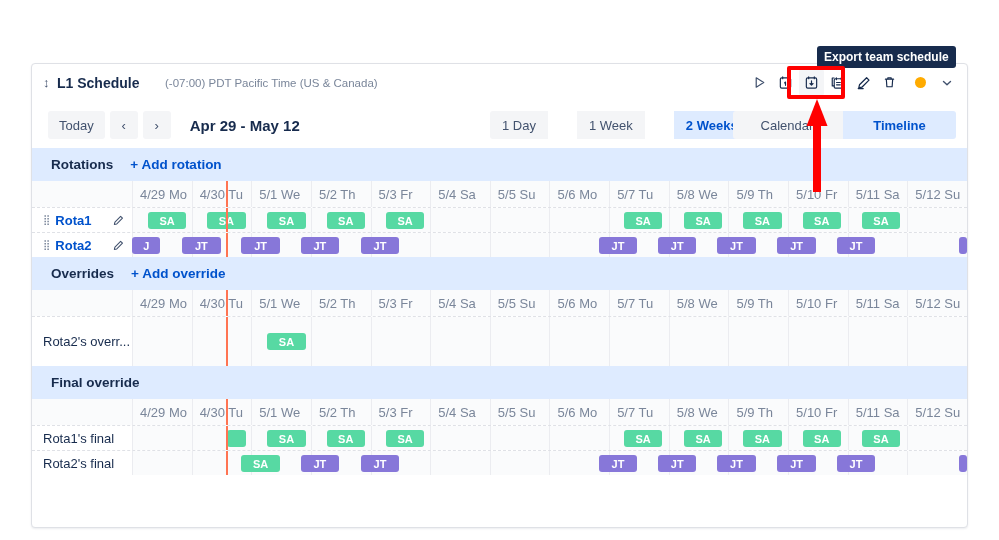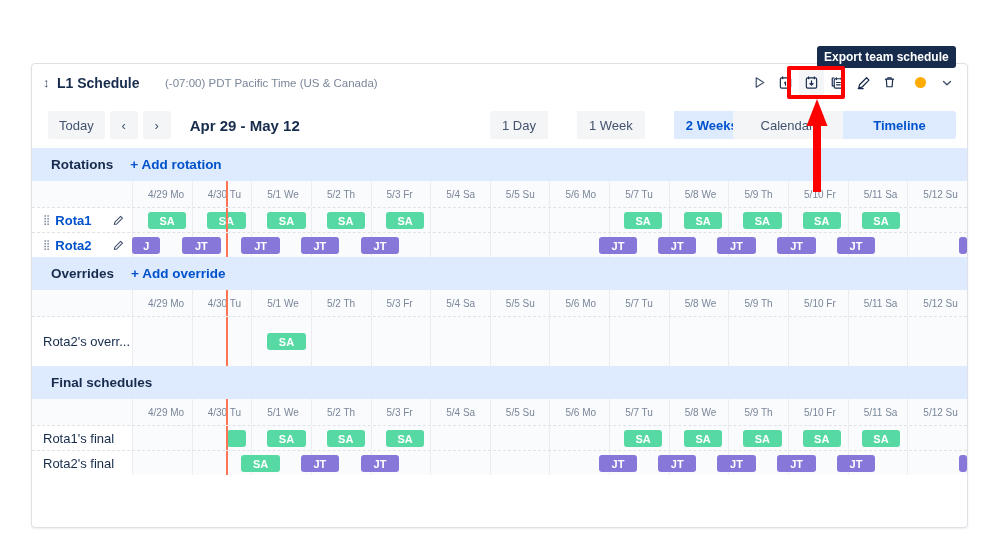--- a/index.html
+++ b/index.html
@@ -149,21 +149,21 @@
   .cells { position: relative; flex: 1 1 auto; display: flex; }
   .cell {
     flex: 1 1 0; min-width: 0; position: relative;
     border-left: 1px solid #ebecf0;
   }
   .cell:first-child { border-left: 1px solid #ebecf0; }
 
   .dayhdr-row { height: 26px; background: #fafbfc; }
   .dayhdr-row .cell {
     display: flex; align-items: center;
-    font-size: 10px; color: #7a869a; padding-left: 15px;
+    font-size: 13px; color: #7a869a; padding-left: 7px;
     overflow: hidden; white-space: nowrap;
   }
   .dayhdr-row .lane-label {
     border-right: none; background: #fafbfc;
   }
 
   .lane-row { height: 25px; border-top: 1px dashed #dfe1e6; }
   .lane-row.first { border-top: 1px dashed #dfe1e6; }
   .lane-row .cell { background: #fafbfc; }
   .lane-row.tall { height: 50px; }
@@ -441,21 +441,21 @@
             <div class="cell"></div>
             <div class="cell"></div>
             <div class="cell"></div>
             <div class="chips">
               <div class="chip green" style="left: 16.2%; width: 4.6%; top: 16px;">SA</div>
             </div>
             <div class="nowline" style="left: 11.2%;"></div>
           </div>
         </div>
         <div class="section-head">
-          <span class="sec-title">Final schedules</span>
+          <span class="sec-title">Final override</span>
         </div>
         <div class="grid-row dayhdr-row">
           <div class="lane-label head"></div>
           <div class="cells">
             <div class="cell">4/29 Mo</div>
             <div class="cell">4/30 Tu</div>
             <div class="cell">5/1 We</div>
             <div class="cell">5/2 Th</div>
             <div class="cell">5/3 Fr</div>
             <div class="cell">5/4 Sa</div>

